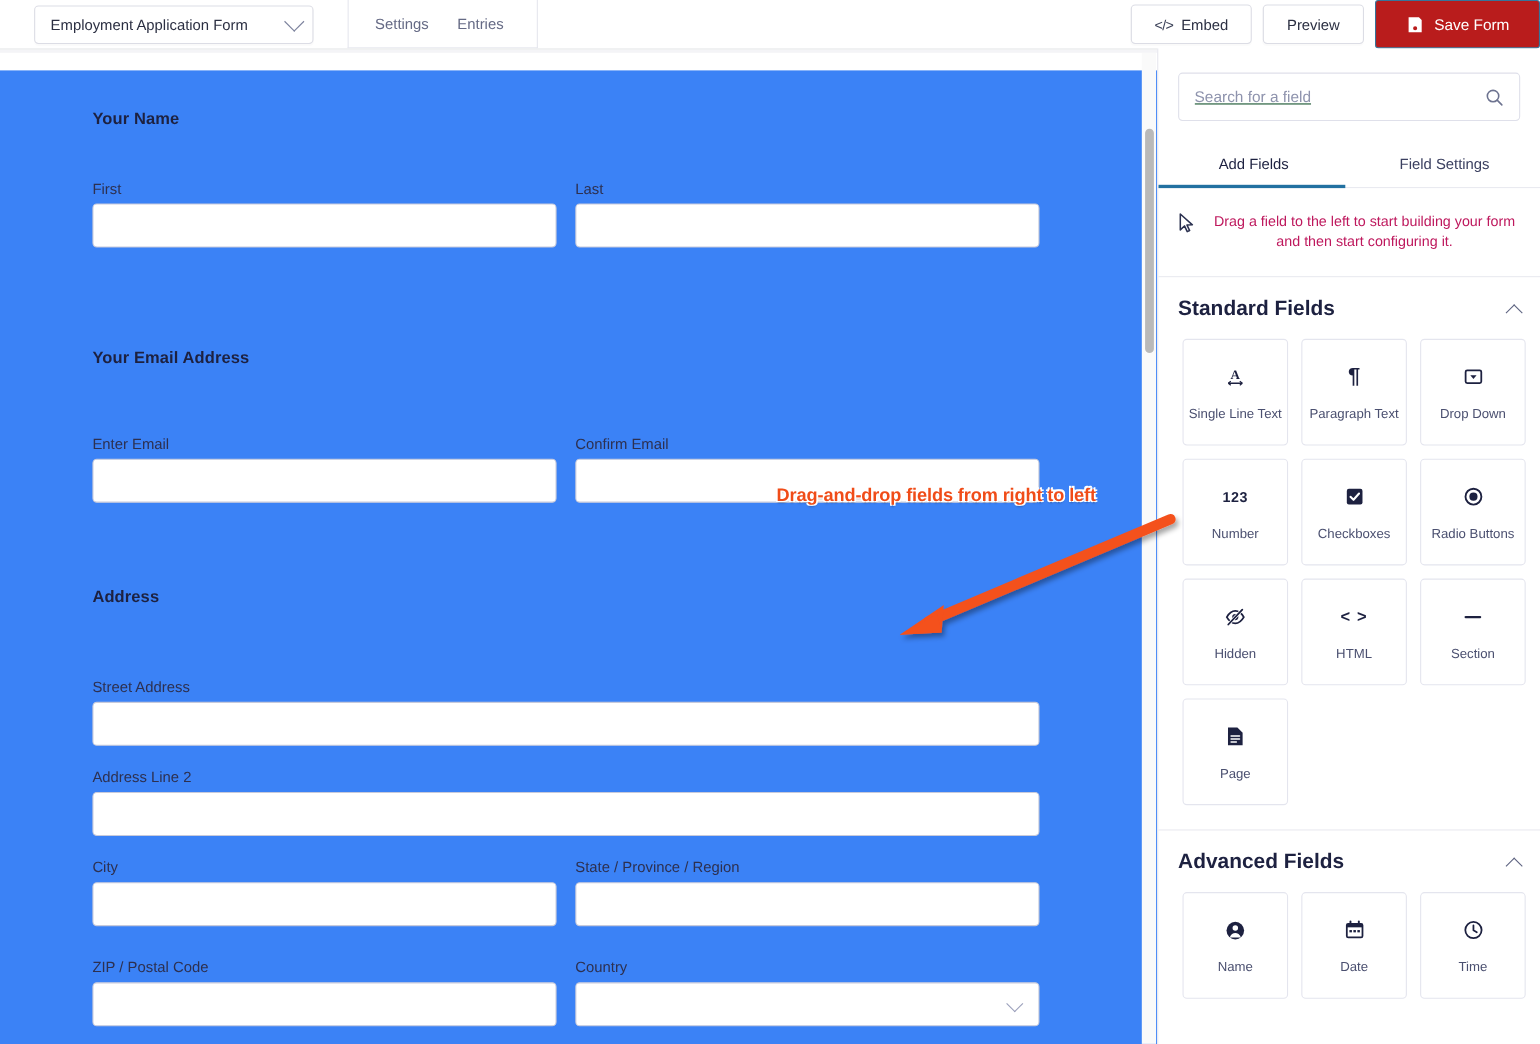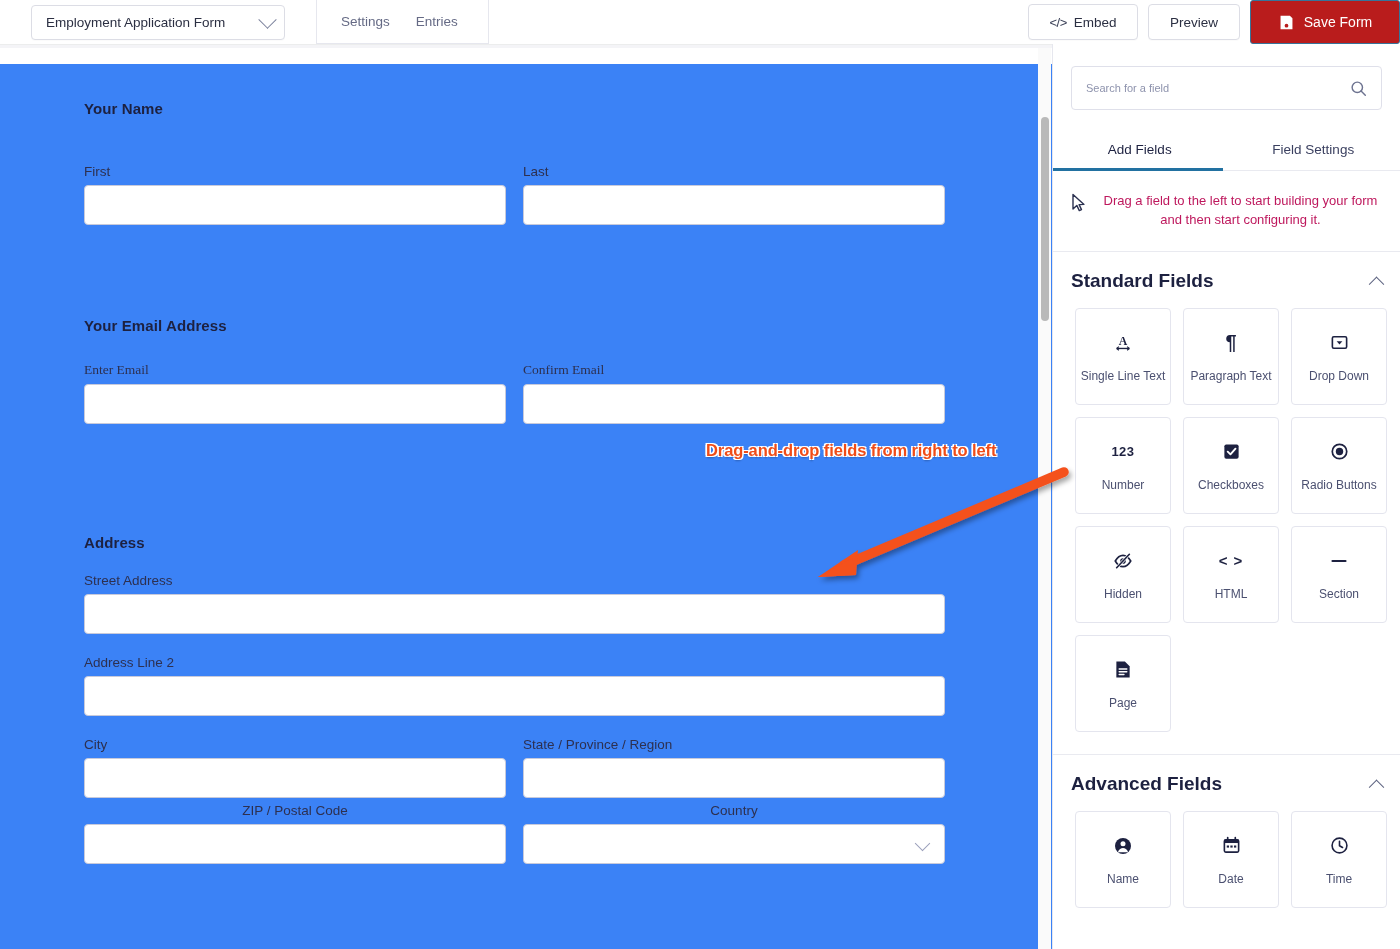--- a/index.html
+++ b/index.html
@@ -144,23 +144,24 @@
     border-left: 1px solid #e6e7ee;
     overflow: hidden;
   }
   .search-wrap { padding: 22px 18px 0 18px; }
   .search-box {
     height: 44px; border: 1px solid #dfe0ea; border-radius: 4px;
     display: flex; align-items: center; padding: 0 14px;
     justify-content: space-between;
   }
   .search-box input {
-    border: none; outline: none; font-size: 11px;
-    color: #ef4444; width: 88%;
+    border: none; outline: none; font-size: 14px;
+    color: #14532d; width: 88%;
     font-family: "Liberation Sans", sans-serif;
+    text-decoration: underline;
   }
   .search-box input::placeholder { color: #8e93ad; }
 
   .tabs {
     display: flex; margin-top: 22px;
     border-bottom: 1px solid #e9eaf0;
     position: relative;
   }
   .tab {
     flex: 1; text-align: center;
@@ -280,57 +281,57 @@
         </div>
         <div style="width:422px;">
           <span class="fld-label">Last</span>
           <div class="fld-input"></div>
         </div>
       </div>
     </div>
 
     <div class="sect" style="left:84px; top:253px; width:862px;">
       <div class="sect-title">Your Email Address</div>
-      <div class="row" style="margin-top:28px; gap:17px;font-family:Liberation Serif, serif;">
+      <div class="row" style="margin-top:62px; gap:17px;">
         <div style="width:422px;">
           <span class="fld-label">Enter Email</span>
           <div class="fld-input"></div>
         </div>
         <div style="width:422px;">
           <span class="fld-label">Confirm Email</span>
           <div class="fld-input"></div>
         </div>
       </div>
     </div>
 
     <div class="sect" style="left:84px; top:470px; width:862px;">
       <div class="sect-title">Address</div>
 
-      <div style="margin-top:22px; width:861px;">
+      <div style="margin-top:66px; width:861px;">
         <span class="fld-label">Street Address</span>
         <div class="fld-input"></div>
       </div>
 
       <div style="margin-top:21px; width:861px;">
         <span class="fld-label">Address Line 2</span>
         <div class="fld-input"></div>
       </div>
 
       <div class="row" style="margin-top:21px; gap:17px;">
         <div style="width:422px;">
           <span class="fld-label">City</span>
           <div class="fld-input"></div>
         </div>
         <div style="width:422px;">
           <span class="fld-label">State / Province / Region</span>
           <div class="fld-input"></div>
         </div>
       </div>
 
-      <div class="row" style="margin-top:5px; gap:17px;text-align:center;">
+      <div class="row" style="margin-top:30px; gap:17px;">
         <div style="width:422px;">
           <span class="fld-label">ZIP / Postal Code</span>
           <div class="fld-input"></div>
         </div>
         <div style="width:422px;">
           <span class="fld-label">Country</span>
           <div class="fld-select">
             <span class="sc"></span>
           </div>
         </div>

